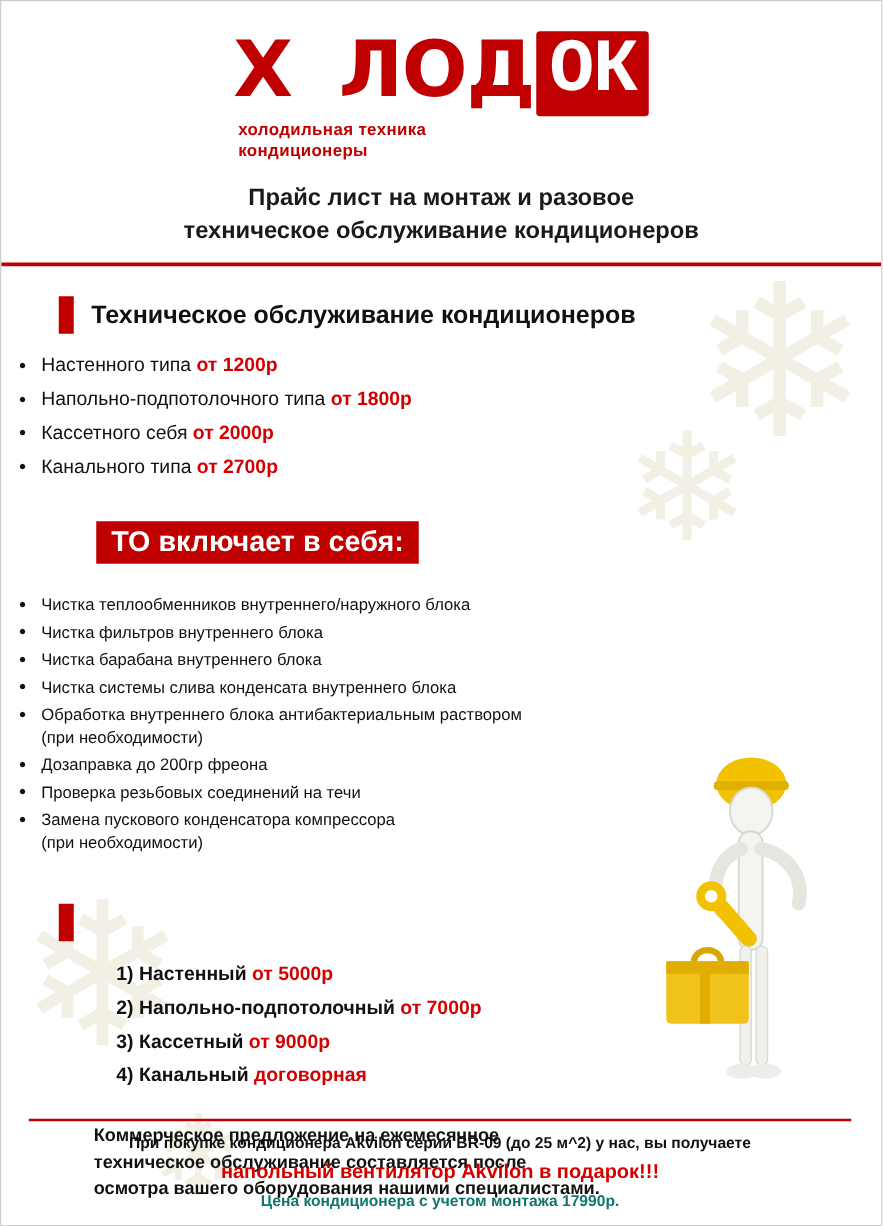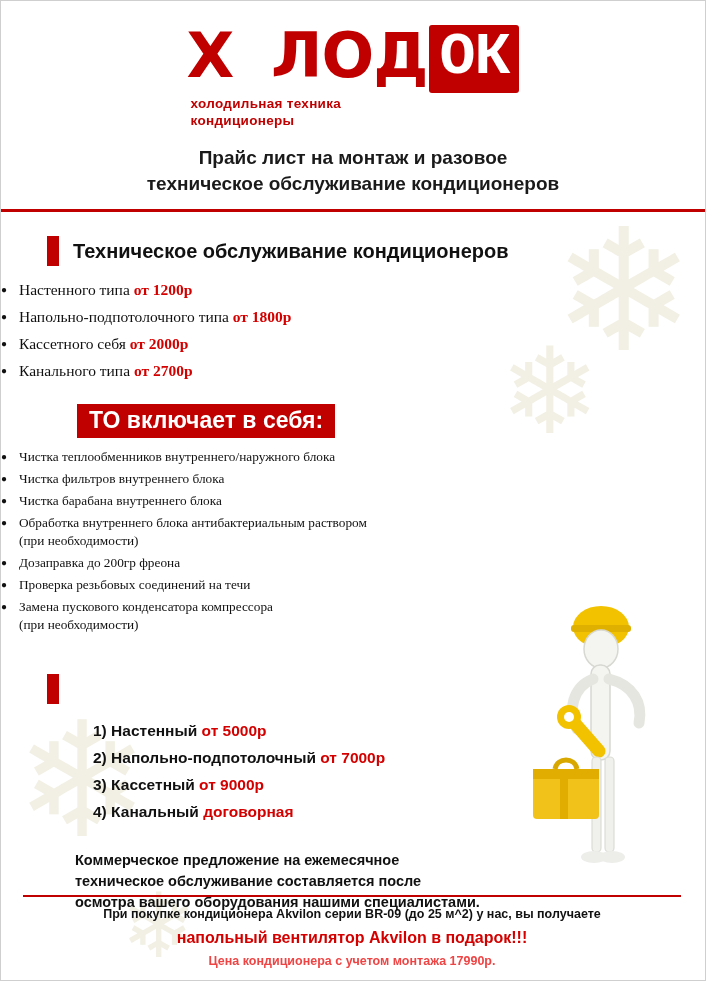--- a/index.html
+++ b/index.html
@@ -109,23 +109,22 @@
   }
   .section-title{
     font-weight:bold;
     font-size:20px;
     color:#111;
   }
 
   
   ul.plain{
     list-style:none;
-    margin:0;
+    margin:14px;
     padding:0;
-    font-family:Liberation Serif, serif;
   }
   ul.plain li{
     position:relative;
     padding-left:18px;
     margin-bottom:4px;
   }
   ul.plain li:before{
     content:"\25CF";
     position:absolute;
     left:0;top:0;
@@ -177,21 +176,21 @@
   .footer{
     position:absolute;
     left:0;right:16px;bottom:0;
     padding:0 8px 10px 22px;
     text-align:center;
     z-index:3;
   }
   .footer .rule{margin-bottom:9px;}
   .f-line1{font-weight:bold;font-size:12.5px;color:#111;line-height:17px;}
   .f-line2{font-weight:bold;font-size:16px;color:#d40000;line-height:26px;margin:2px 0;}
-  .f-line3{font-weight:bold;font-size:12.5px;color:#ef4444;line-height:17px;}
+  .f-line3{font-weight:bold;font-size:12.5px;color:#0f766e;line-height:17px;}
 
   
   .mascot{
     position:absolute;
     right:20px;
     top:600px;
     width:170px;height:290px;
     z-index:1;
   }
 </style>
@@ -265,20 +264,21 @@
       <li><span>Кассетного себя</span> <span class="price">от 2000р</span></li>
       <li><span>Канального типа</span> <span class="price">от 2700р</span></li>
     </ul>
 
     <div class="badge">ТО включает в себя:</div>
 
     <ul class="plain lvl2">
       <li><span>Чистка теплообменников внутреннего/наружного блока</span></li>
       <li><span>Чистка фильтров внутреннего блока</span></li>
       <li><span>Чистка барабана внутреннего блока</span></li>
+      <li><span>Чистка системы слива конденсата внутреннего блока</span></li>
       <li><span>Обработка внутреннего блока антибактериальным раствором</span><span class="sub-note">(при необходимости)</span></li>
       <li><span>Дозаправка до 200гр фреона</span></li>
       <li><span>Проверка резьбовых соединений на течи</span></li>
       <li><span>Замена пускового конденсатора компрессора</span><span class="sub-note">(при необходимости)</span></li>
     </ul>
 
     
     <div class="section-head" style="margin-top:40px;">
       <div class="section-bar"></div>
     </div>

